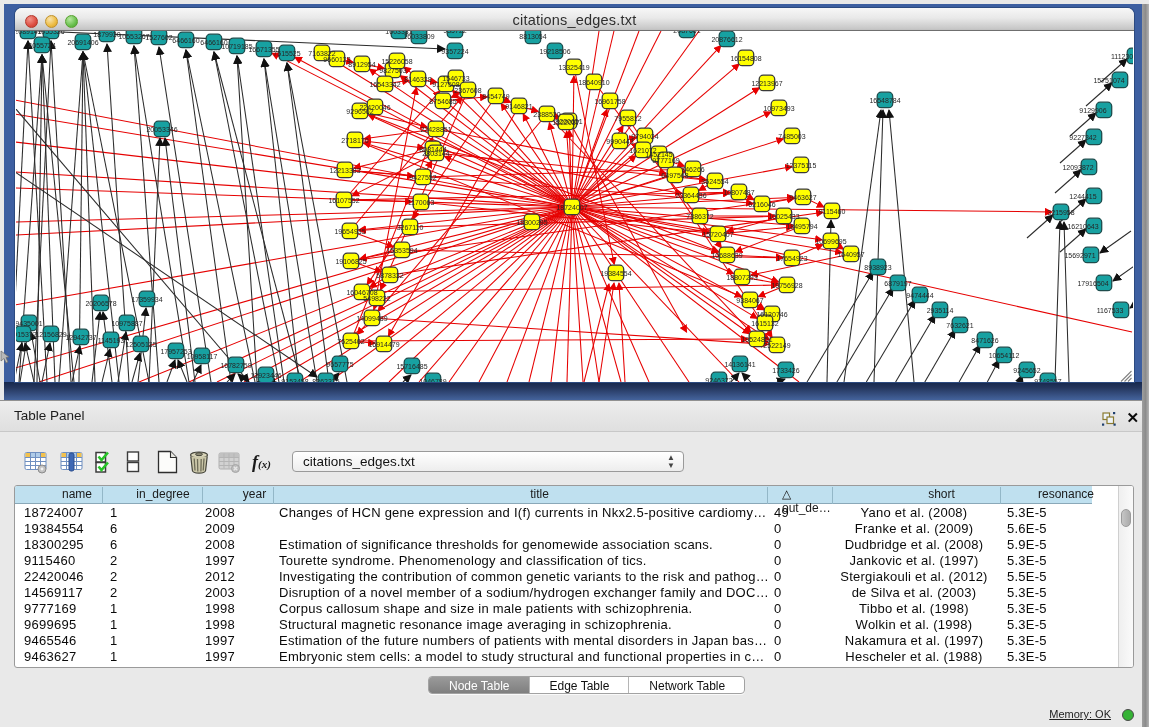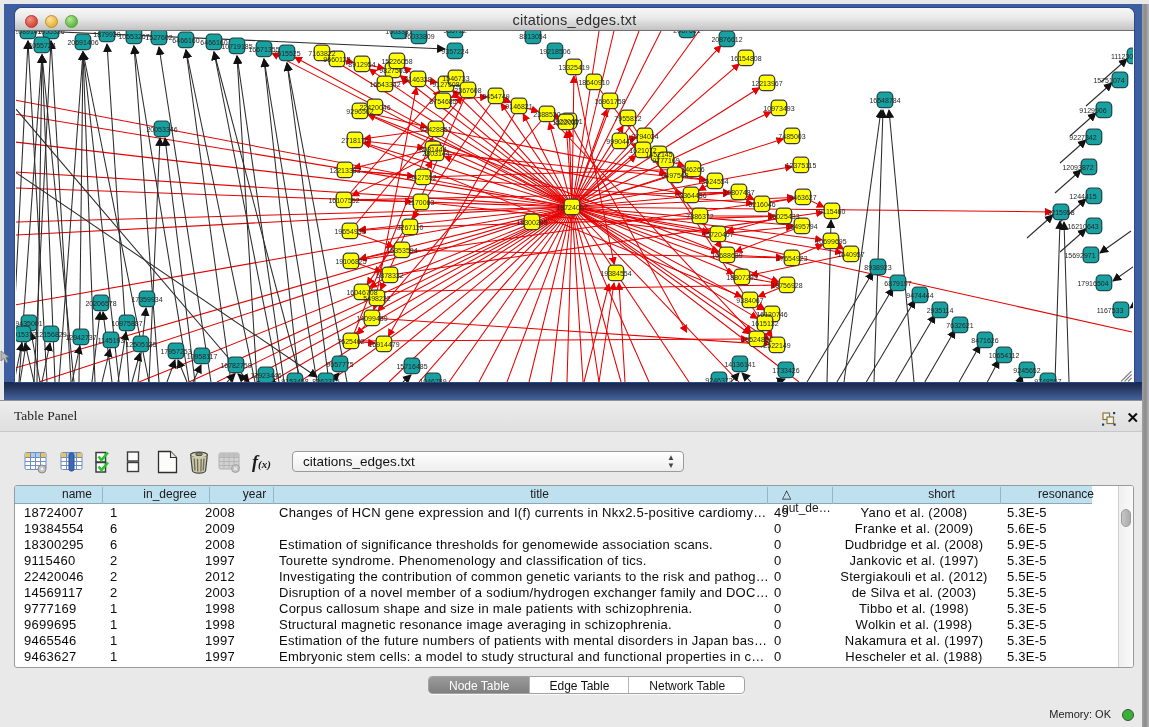--- a/index.html
+++ b/index.html
@@ -26,21 +26,21 @@
         border:0.5px solid #c09129; }
   #lg { left:50px; background:radial-gradient(circle at 35% 30%, #b7e8a0, #69c04e 60%, #4a9e33);
         border:0.5px solid #57a12f; }
   #canvas { position:absolute; left:1px; top:23px; width:1117px; height:351px;
       background:#fff; overflow:hidden; }
 
   #tablepanel { position:absolute; left:0; top:400px; width:1149px; height:327px;
       background:#e9e9e9; }
   #tpheadline { position:absolute; left:0; top:0; width:100%; height:1px; background:#909090; }
   #tphead { position:absolute; left:0; top:1px; width:100%; height:31px;
-      background:linear-gradient(#ededed,#dfdfdf); border-bottom:1px solid #c8c8c8;font-family:Liberation Serif, serif; }
+      background:linear-gradient(#ededed,#dfdfdf); border-bottom:1px solid #c8c8c8; }
   #tphead .title { position:absolute; left:14px; top:7px; font-size:13.5px; color:#1c1c1c; }
   #toolbar { position:absolute; left:4px; top:32px; width:100%; height:52px; background:#e9e9e9; }
   .tbi { position:absolute; top:18px; }
   #dropdown { position:absolute; left:288px; top:19px; width:392px; height:21px;
       background:linear-gradient(#ffffff,#ededed); border:1px solid #9a9a9a; border-radius:4px;
       font-size:13px; color:#111; line-height:20px; padding-left:10px; }
   #dropdown { font-size:13.5px; } #dropdown .arr { position:absolute; right:8px; top:2px; font-size:8px; color:#444; line-height:8px; }
   #tablebox { position:absolute; left:14px; top:85px; width:1120px; height:183px;
       background:#fff; border:1px solid #9a9a9a; border-radius:3px; overflow:hidden; }
   #thead { position:absolute; left:0; top:0; width:1077px; height:18px;
@@ -59,21 +59,21 @@
   #vscroll { position:absolute; right:0; top:0; width:15px; height:181px;
       background:linear-gradient(90deg,#efefef,#fafafa); border-left:1px solid #cfcfcf; }
   #vthumb { position:absolute; left:2px; top:23px; width:10px; height:18px;
       background:linear-gradient(90deg,#c6c6c6,#ababab); border-radius:5px; border:1px solid #9b9b9b; }
   #tabs { position:absolute; left:428px; top:276px; height:18px;
       border:1px solid #a2a2a2; border-radius:4px; overflow:hidden; display:flex;
       font-size:12px; background:#fff; box-shadow:0 1px 0 rgba(255,255,255,.7); }
   #tabs div { padding:1px 19px 0 20px; line-height:16px; color:#111; border-right:1px solid #b5b5b5; }
   #tabs div.sel { background:linear-gradient(#9a9a9a,#7f7f7f); color:#fff; }
   #tabs div:last-child { border-right:none; }
-  #status { position:absolute; right:15px; top:308px; font-size:11px; color:#222; }
+  #status { position:absolute; right:15px; top:308px; font-size:11px; color:#222;text-decoration:underline; }
   #status .dot { display:inline-block; width:12px; height:12px; border-radius:50%;
       background:#35b335;
       border:1.5px solid #4a4a4a; vertical-align:-3px; margin-left:11px; }
   .floaticon { position:absolute; right:33px; top:11px; width:14px; height:14px; }
   .closex { position:absolute; right:10px; top:8px; font-size:15px; font-weight:bold; color:#0a0a0a; }
 </style></head>
 <body>
 <div id="app">
   <div id="desktop">
     <div class="shade"></div>
@@ -717,21 +717,21 @@
             <path d="M1 7.5h20M1 11.5h20M1 15.5h20M6 3.5v15M11 3.5v15M16 3.5v15" stroke="#b5b5b5" stroke-width="1"></path>
             <circle cx="17.5" cy="18.5" r="4" fill="#bdbdbd" stroke="#a6a6a6"></circle>
             <path d="M15.8 16.8l3.4 3.4M19.2 16.8l-3.4 3.4" stroke="#e6e6e6" stroke-width="1.4"></path>
           </svg></div>
       <div class="tbi" style="left:248px;top:20px"><span style="font-family:'Liberation Serif',serif;font-style:italic;font-weight:bold;font-size:18px;color:#1a1a1a">f<span style="font-size:11px">(x)</span></span></div>
       <div id="dropdown">citations_edges.txt<span class="arr">▲<br>▼</span></div>
     </div>
     <div id="tablebox">
       <div id="thead">
         <div style="left:0;width:88px">name</div>
-        <div style="left:79px;width:116px">in_degree</div>
+        <div style="left:72px;width:116px">in_degree</div>
         <div style="left:184px;width:75px">year</div>
         <div style="left:260px;width:493px">title</div>
         <div style="left:754px;width:64px;text-align:left;padding-left:13px">△ out_de…</div>
         <div style="left:831px;width:155px">short</div>
         <div style="left:986px;width:91px;border-right:none">resonance</div>
       </div>
       <div id="tbody">
           <div class="tr">
             <div class="c0">18724007</div>
             <div class="c1">1</div>

